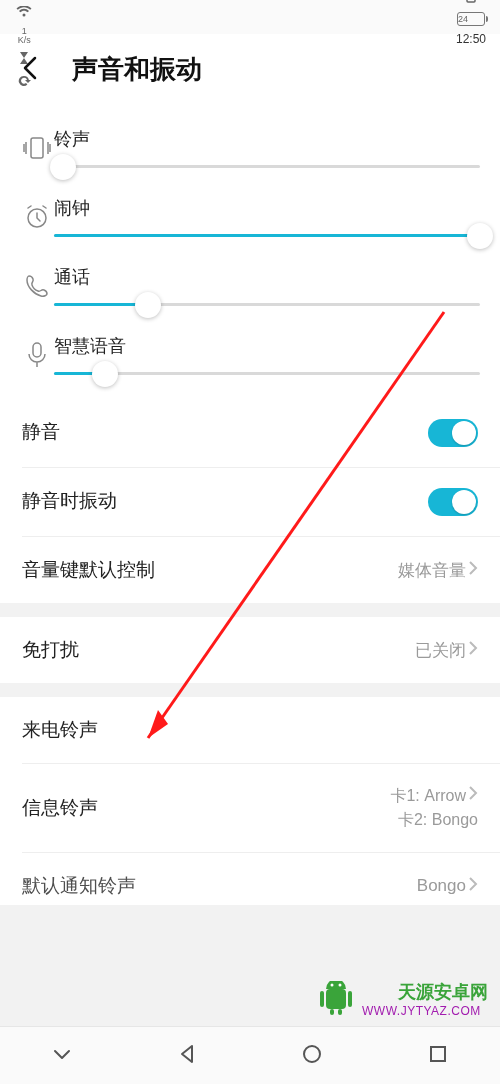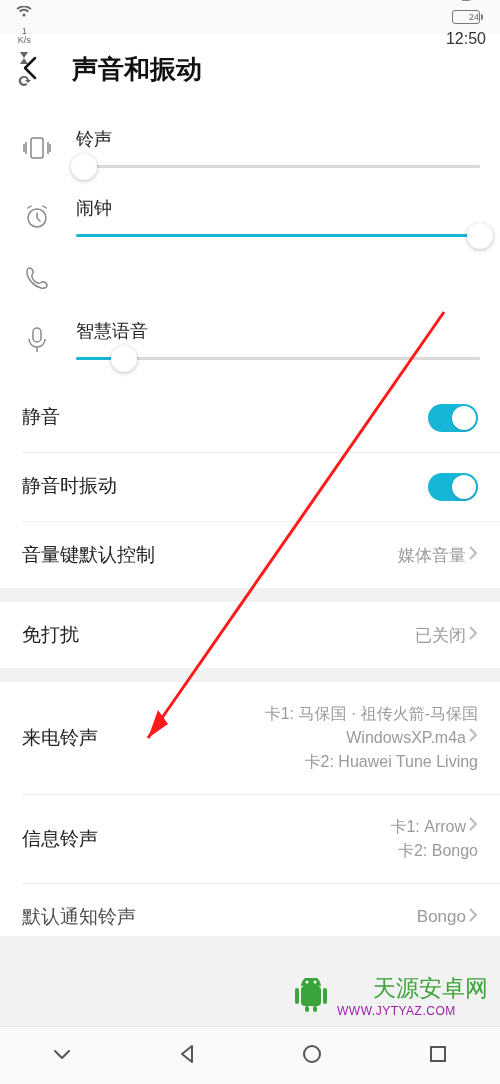--- a/index.html
+++ b/index.html
@@ -1,27 +1,27 @@
 <!DOCTYPE html>
 <html><head>
 <meta charset="utf-8">
 <style>
   * { margin: 0; padding: 0; box-sizing: border-box; }
   html, body { width: 500px; height: 1084px; background: #f2f2f2; font-family: -apple-system, "Helvetica Neue", Arial, "PingFang SC", "Microsoft YaHei", sans-serif; position: relative; overflow: hidden; }
   .status-bar { height: 34px; background: #fafafa; display: flex; align-items: center; justify-content: space-between; padding: 0 14px; font-size: 14px; color: #555; }
   .status-left, .status-right { display: flex; align-items: center; gap: 6px; flex-direction: column; }
   .badge { background: #666; color: #fff; font-size: 10px; padding: 0 3px; border-radius: 2px; font-weight: bold; line-height: 14px; }
   .kbs { display: flex; flex-direction: column; align-items: center; font-size: 9px; line-height: 9px; color: #666; }
-  .battery-box { border: 1.5px solid #777; border-radius: 3px; width: 28px; height: 14px; position: relative; font-size: 9px; display: flex; align-items: center; justify-content: flex-end; color: #666; }
+  .battery-box { border: 1.5px solid #777; border-radius: 3px; width: 28px; height: 14px; position: relative; font-size: 9px; display: flex; align-items: center; justify-content: flex-start; color: #666; }
   .battery-box::after { content: ""; position: absolute; right: -4px; top: 3px; width: 2px; height: 6px; background: #777; border-radius: 0 2px 2px 0; }
   .header { background: #fff; display: flex; align-items: center; padding: 18px 18px 20px 18px; gap: 28px; }
   .header .title { font-size: 26px; font-weight: 600; color: #111; }
   .panel { background: #fff; }
   .sliders { padding: 6px 0 10px 0; }
-  .slider-row { display: flex; align-items: center; padding: 14px 20px 14px 20px; gap: 22px; }
+  .slider-row { display: flex; align-items: center; padding: 14px 20px 14px 20px; }
   .slider-icon { width: 34px; display: flex; align-items: center; justify-content: center; }
   .slider-main { flex: 1; }
   .slider-label { font-size: 18px; color: #222; margin-bottom: 14px; }
   .track { position: relative; height: 3px; background: #d9d9d9; border-radius: 2px; }
   .fill { position: absolute; left: 0; top: 0; bottom: 0; background: #17b6d6; border-radius: 2px; }
   .thumb { position: absolute; top: 50%; width: 26px; height: 26px; background: #fff; border-radius: 50%; box-shadow: 0 1px 4px rgba(0,0,0,0.25); transform: translate(-50%, -50%); }
   .list-row { display: flex; justify-content: space-between; padding: 20px 22px; }
   .list-row .label { font-size: 19px; color: #222; }
   .list-row .value { font-size: 17px; color: #9a9a9a; display: flex; align-items: center; gap: 2px; }
   .sep { height: 1px; background: #eee; margin: 0 0 0 22px; }
@@ -30,21 +30,21 @@
   .toggle.on { background: #17b6d6; }
   .toggle .knob { position: absolute; top: 2px; width: 24px; height: 24px; background: #fff; border-radius: 50%; box-shadow: 0 1px 2px rgba(0,0,0,.2); }
   .toggle.on .knob { right: 2px; }
   .chev { color: #bbb; }
   .sub-lines { text-align: right; color: #9a9a9a; font-size: 16px; line-height: 24px; }
   .sub-row { display: flex; align-items: center; justify-content: flex-end; }
   .arrow-svg { position: absolute; left: 0; top: 0; pointer-events: none; }
   .nav-bar { position: absolute; bottom: 0; left: 0; right: 0; height: 58px; background: #fafafa; border-top: 1px solid #e6e6e6; display: flex; align-items: center; justify-content: space-around; }
   .watermark { position: absolute; right: 12px; bottom: 66px; display: flex; align-items: center; gap: 8px; }
   .watermark .wm-text { text-align: left; }
-  .watermark .wm-main { font-size: 23px; font-weight: 400; color: #3aa43a; margin-left: 36px; }
+  .watermark .wm-main { font-size: 18px; font-weight: 700; color: #3aa43a; margin-left: 36px; }
   .watermark .wm-sub { font-size: 12px; color: #a21caf; letter-spacing: .5px; }
 </style>
 </head>
 <body>
 
 <div class="status-bar">
   <div class="status-left">
     <span class="badge">HD</span>
     <span class="badge">46</span>
     <span>
@@ -75,21 +75,21 @@
   <div class="status-right">
     <span>
       <svg width="16" height="14" viewBox="0 0 16 14">
           <rect x="4" y="1" width="8" height="12" rx="1" fill="none" stroke="#666" stroke-width="1.5"></rect>
           <path d="M1 4v6M15 4v6" stroke="#666" stroke-width="1.5"></path>
         </svg>
     </span>
     <span class="battery-box">
         <span>24</span>
       </span>
-    <span style="font-size:16px;color:#333;">12:50</span>
+    <span style="font-size:12px;color:#333;">12:50</span>
   </div>
 </div>
 
 <div class="header panel">
   <span>
     <svg width="26" height="26" viewBox="0 0 26 26">
         <path d="M17 3 7 13l10 10" fill="none" stroke="#111" stroke-width="2.5" stroke-linecap="round" stroke-linejoin="round"></path>
       </svg>
   </span>
   <span class="title">声音和振动</span>
@@ -124,20 +124,27 @@
         <div class="fill" style="width:100%"></div>
         <div class="thumb" style="left:100%"></div>
       </div>
     </div>
   </div>
   <div class="slider-row">
     <div class="slider-icon">
       <svg width="26" height="26" viewBox="0 0 26 26">
           <path d="M5 3c1 0 3 0 4 3 1 3-2 3-1 6s3 5 6 6 3-2 6-1 3 3 3 4c0 1-3 3-6 2C10 21 3 14 3 7c0-2 1-4 2-4z" fill="none" stroke="#888" stroke-width="1.5"></path>
         </svg>
+    </div>
+    <div class="slider-main">
+      <div class="slider-label">通话</div>
+      <div class="track">
+        <div class="fill" style="width:22%"></div>
+        <div class="thumb" style="left:22%"></div>
+      </div>
     </div>
   </div>
   <div class="slider-row">
     <div class="slider-icon">
       <svg width="24" height="28" viewBox="0 0 24 28">
           <rect x="8" y="2" width="8" height="14" rx="4" fill="none" stroke="#888" stroke-width="1.5"></rect>
           <path d="M4 13a8 8 0 0016 0M12 21v5" fill="none" stroke="#888" stroke-width="1.5"></path>
         </svg>
     </div>
     <div class="slider-main">
@@ -188,36 +195,20 @@
           </svg></span>
     </span>
   </div>
 </div>
 
 <div class="gap"></div>
 
 <div class="panel">
   <div class="list-row" style="align-items:center;">
     <span class="label">来电铃声</span>
-    <div style="display:flex;align-items:center;gap:2px;">
-      <div class="sub-lines">
-        <div class="sub-row">
-            <span>卡1: 马保国 · 祖传火箭-马保国</span>
-          </div>
-        <div class="sub-row">
-          <span>WindowsXP.m4a</span>
-          <span class="chev" style="margin-left:2px;"><svg width="10" height="16" viewBox="0 0 10 16">
-                <path d="M2 2l6 6-6 6" fill="none" stroke="#bbb" stroke-width="2"></path>
-              </svg></span>
-        </div>
-        <div class="sub-row">
-            <span>卡2: Huawei Tune Living</span>
-          </div>
-      </div>
-    </div>
   </div>
   <div class="sep"></div>
   <div class="list-row" style="align-items:center;">
     <span class="label">信息铃声</span>
     <div style="display:flex;align-items:center;gap:2px;">
       <div class="sub-lines">
         <div class="sub-row">
           <span>卡1: Arrow</span>
           <span class="chev" style="margin-left:2px;"><svg width="10" height="16" viewBox="0 0 10 16">
                 <path d="M2 2l6 6-6 6" fill="none" stroke="#bbb" stroke-width="2"></path>

